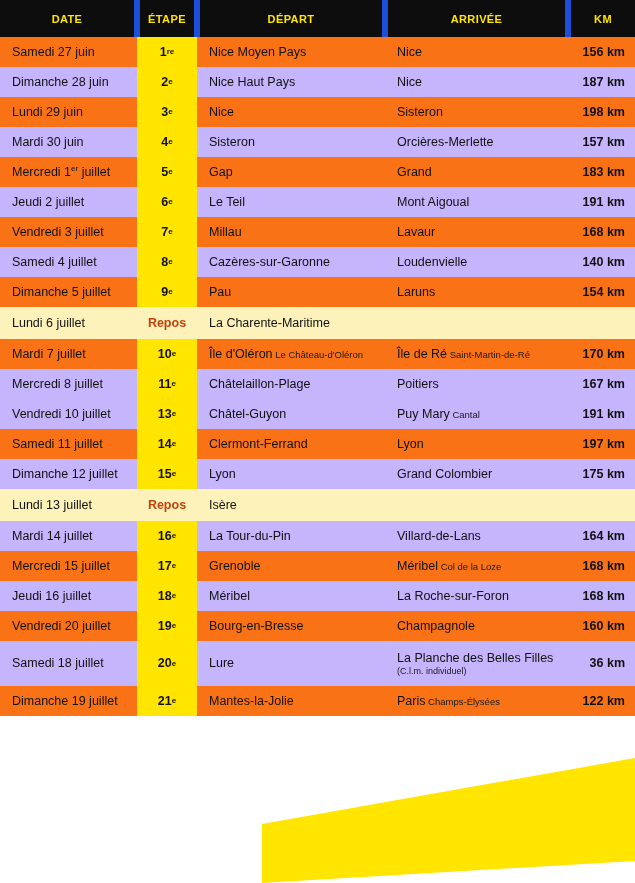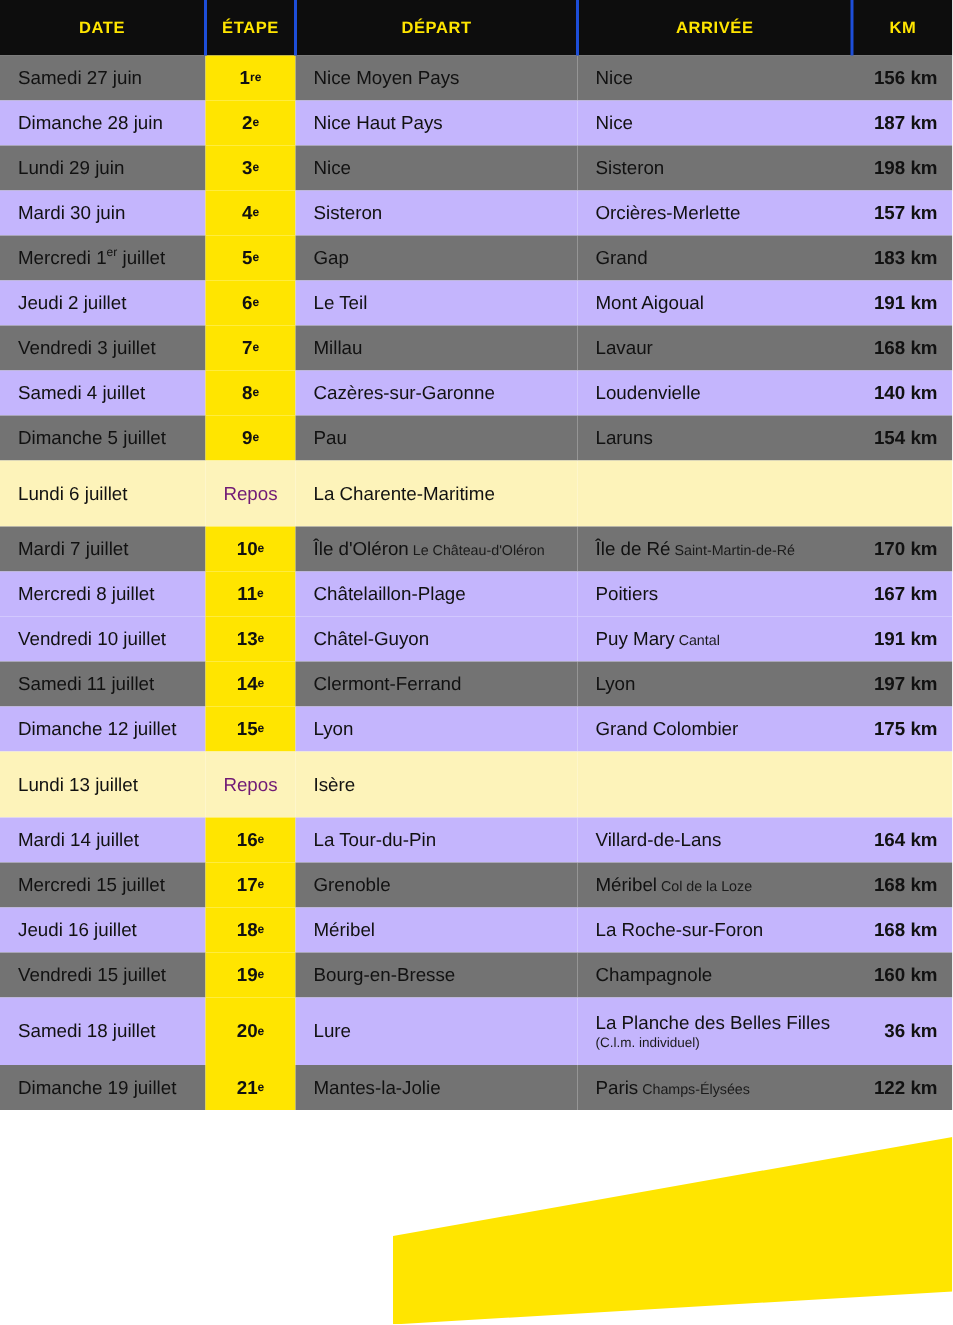--- a/index.html
+++ b/index.html
@@ -27,26 +27,26 @@
   thead th {
     background: #0d0d0d;
     color: #ffe500;
     font-size: 11px;
     font-weight: bold;
     letter-spacing: .4px;
     height: 37px;
     padding: 0 6px;
     text-align: center;
     vertical-align: middle;
-    border-right: 2px solid #1d4ed8;
+    border-right: 6px solid #1d4ed8;
   }
   thead th:last-child { border-right: none; }
 
   tbody tr { height: 30px; }
-  tbody tr.alt   > td { background: #737373; }
+  tbody tr.alt   > td { background: #f97316; }
   tbody tr.plain > td { background: #c4b5fd; }
   tbody tr.repos > td { background: #fdf3ba; }
   tbody tr.tall  { height: 45px; margin-top: 22px; }
 
   tbody td {
     padding: 0 10px;
     font-size: 12.5px;
     color: #111111;
     vertical-align: middle;
     line-height: 1.15;
@@ -66,21 +66,21 @@
     height: 30px;
     font-weight: bold;
     font-size: 12.5px;
     color: #111;
   }
   tr.tall .chip { height: 45px; }
   .chip sup { font-size: 8px; vertical-align: super; line-height: 0; }
 
   .repos-label {
     display: flex; align-items: center; justify-content: center;
-    height: 44px; font-weight: normal; font-size: 12.5px; color: #701a75;
+    height: 32px; font-weight: bold; font-size: 12.5px; color: #c2410c;
   }
 
   sup.ord { font-size: 8px; vertical-align: super; line-height: 0; }
   .sub { font-size: 9.5px; color: #1a1a1a; }
   .line2 { display:block; font-size: 9px; color:#1a1a1a; margin-top: 1px; }
 
   
   .footer { position: absolute; left: 0; top: 758px; width: 635px; height: 125px; }
   .banner {
     position: absolute;
@@ -275,21 +275,21 @@
         <tr class="plain">
           <td class="date">Jeudi 16 juillet</td>
           <td class="etape">
             <div class="chip">18<sup>e</sup></div>
           </td>
           <td class="dep">Méribel</td>
           <td class="arr">La Roche-sur-Foron</td>
           <td class="km">168 km</td>
         </tr>
         <tr class="alt">
-          <td class="date">Vendredi 15 juillet</td>
+          <td class="date">Vendredi 20 juillet</td>
           <td class="etape">
             <div class="chip">19<sup>e</sup></div>
           </td>
           <td class="dep">Bourg-en-Bresse</td>
           <td class="arr">Champagnole</td>
           <td class="km">160 km</td>
         </tr>
         <tr class="plain tall">
           <td class="date">Samedi 18 juillet</td>
           <td class="etape">

